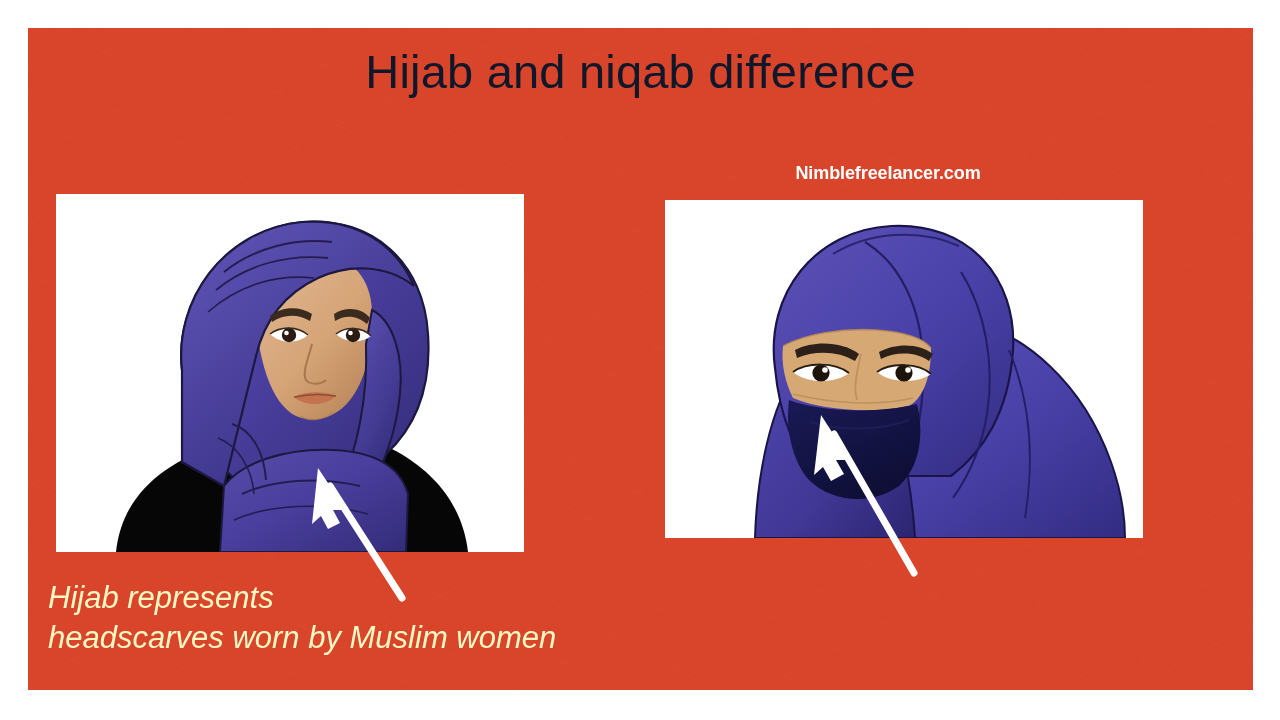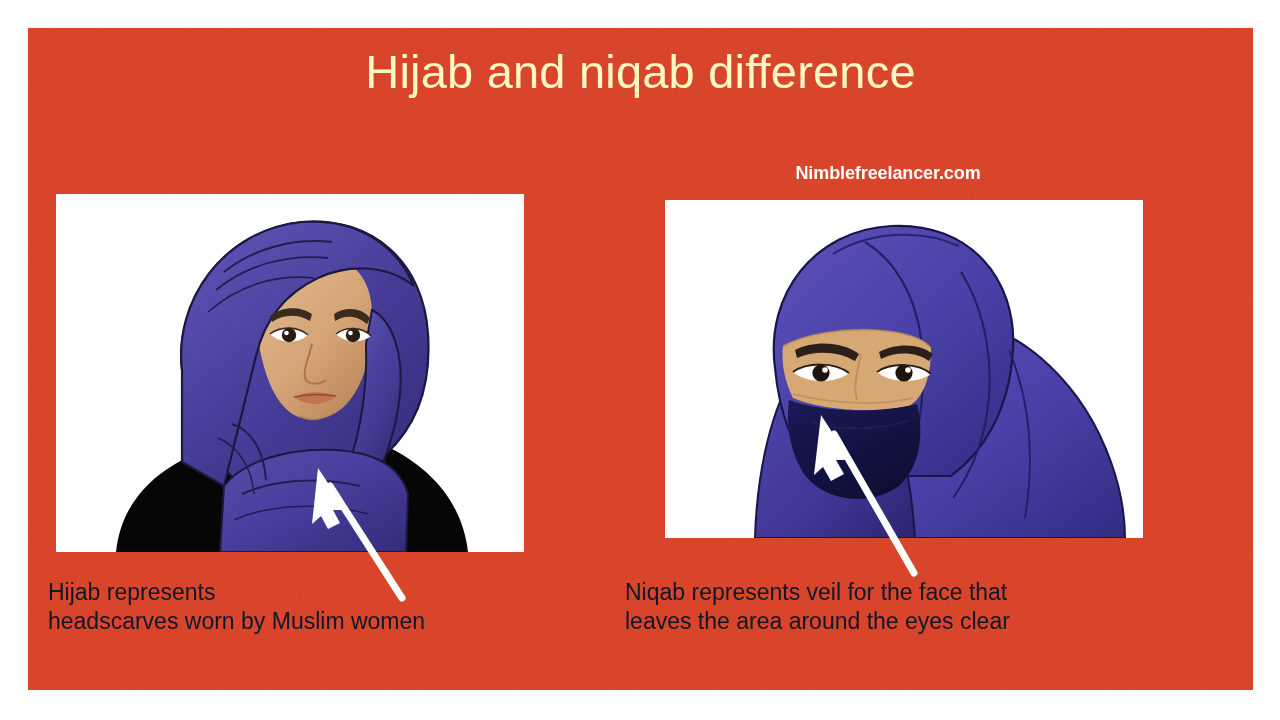--- a/index.html
+++ b/index.html
@@ -37,21 +37,21 @@
       repeating-linear-gradient(62deg, rgba(0,0,0,0.035) 0px, rgba(0,0,0,0.035) 1px, rgba(0,0,0,0) 1px, rgba(0,0,0,0) 71px),
       repeating-linear-gradient(-64deg, rgba(0,0,0,0.03) 0px, rgba(0,0,0,0.03) 1px, rgba(0,0,0,0) 1px, rgba(0,0,0,0) 39px);
   }
   
   #title {
     position: absolute;
     left: 0;
     top: 18px;
     width: 1225px;
     text-align: center;
-    color: #fef9c3;
+    color: #0f172a;
     font-size: 47px;
     font-weight: 300;
     letter-spacing: 0.2px;
     line-height: 1.1;
     white-space: nowrap;
   }
   
   #watermark {
     position: absolute;
     left: 740px;
@@ -68,25 +68,26 @@
     position: absolute;
     background: #ffffff;
     overflow: hidden;
   }
   #frame-left  { left: 28px;  top: 166px; width: 468px; height: 358px; }
   #frame-right { left: 637px; top: 172px; width: 478px; height: 338px; }
   .photo-frame svg { display: block; width: 100%; height: 100%; }
   
   .caption {
     position: absolute;
-    color: #0f172a;
-    font-size: 23px;
+    color: #fef9c3;
+    font-size: 31px;
     font-weight: 400;
     line-height: 1.28;
     white-space: pre-line;
+    font-style: italic;
   }
   #caption-left  { left: 20px;  top: 550px; width: 560px; }
   #caption-right { left: 597px; top: 550px; width: 560px; }
   
   #arrow-layer {
     position: absolute;
     inset: 0;
     pointer-events: none;
   }
 </style>
@@ -265,17 +266,15 @@
 
       <g>
         <path d="M886 545 L 806 406" stroke="#ffffff" stroke-width="7" stroke-linecap="round" fill="none"></path>
         <path d="M793 387 L 822 432 L 808 432 L 816 446 L 803 453 L 795 439 L 786 447 Z" fill="#ffffff"></path>
       </g>
     </svg>
 
     <div class="caption" id="caption-left">Hijab represents
 headscarves worn by Muslim women</div>
 
-    <div class="caption" id="caption-right">Niqab represents veil for the face that
-leaves the area around the eyes clear</div>
 
   </div>
 </div>
 
 </body></html>

